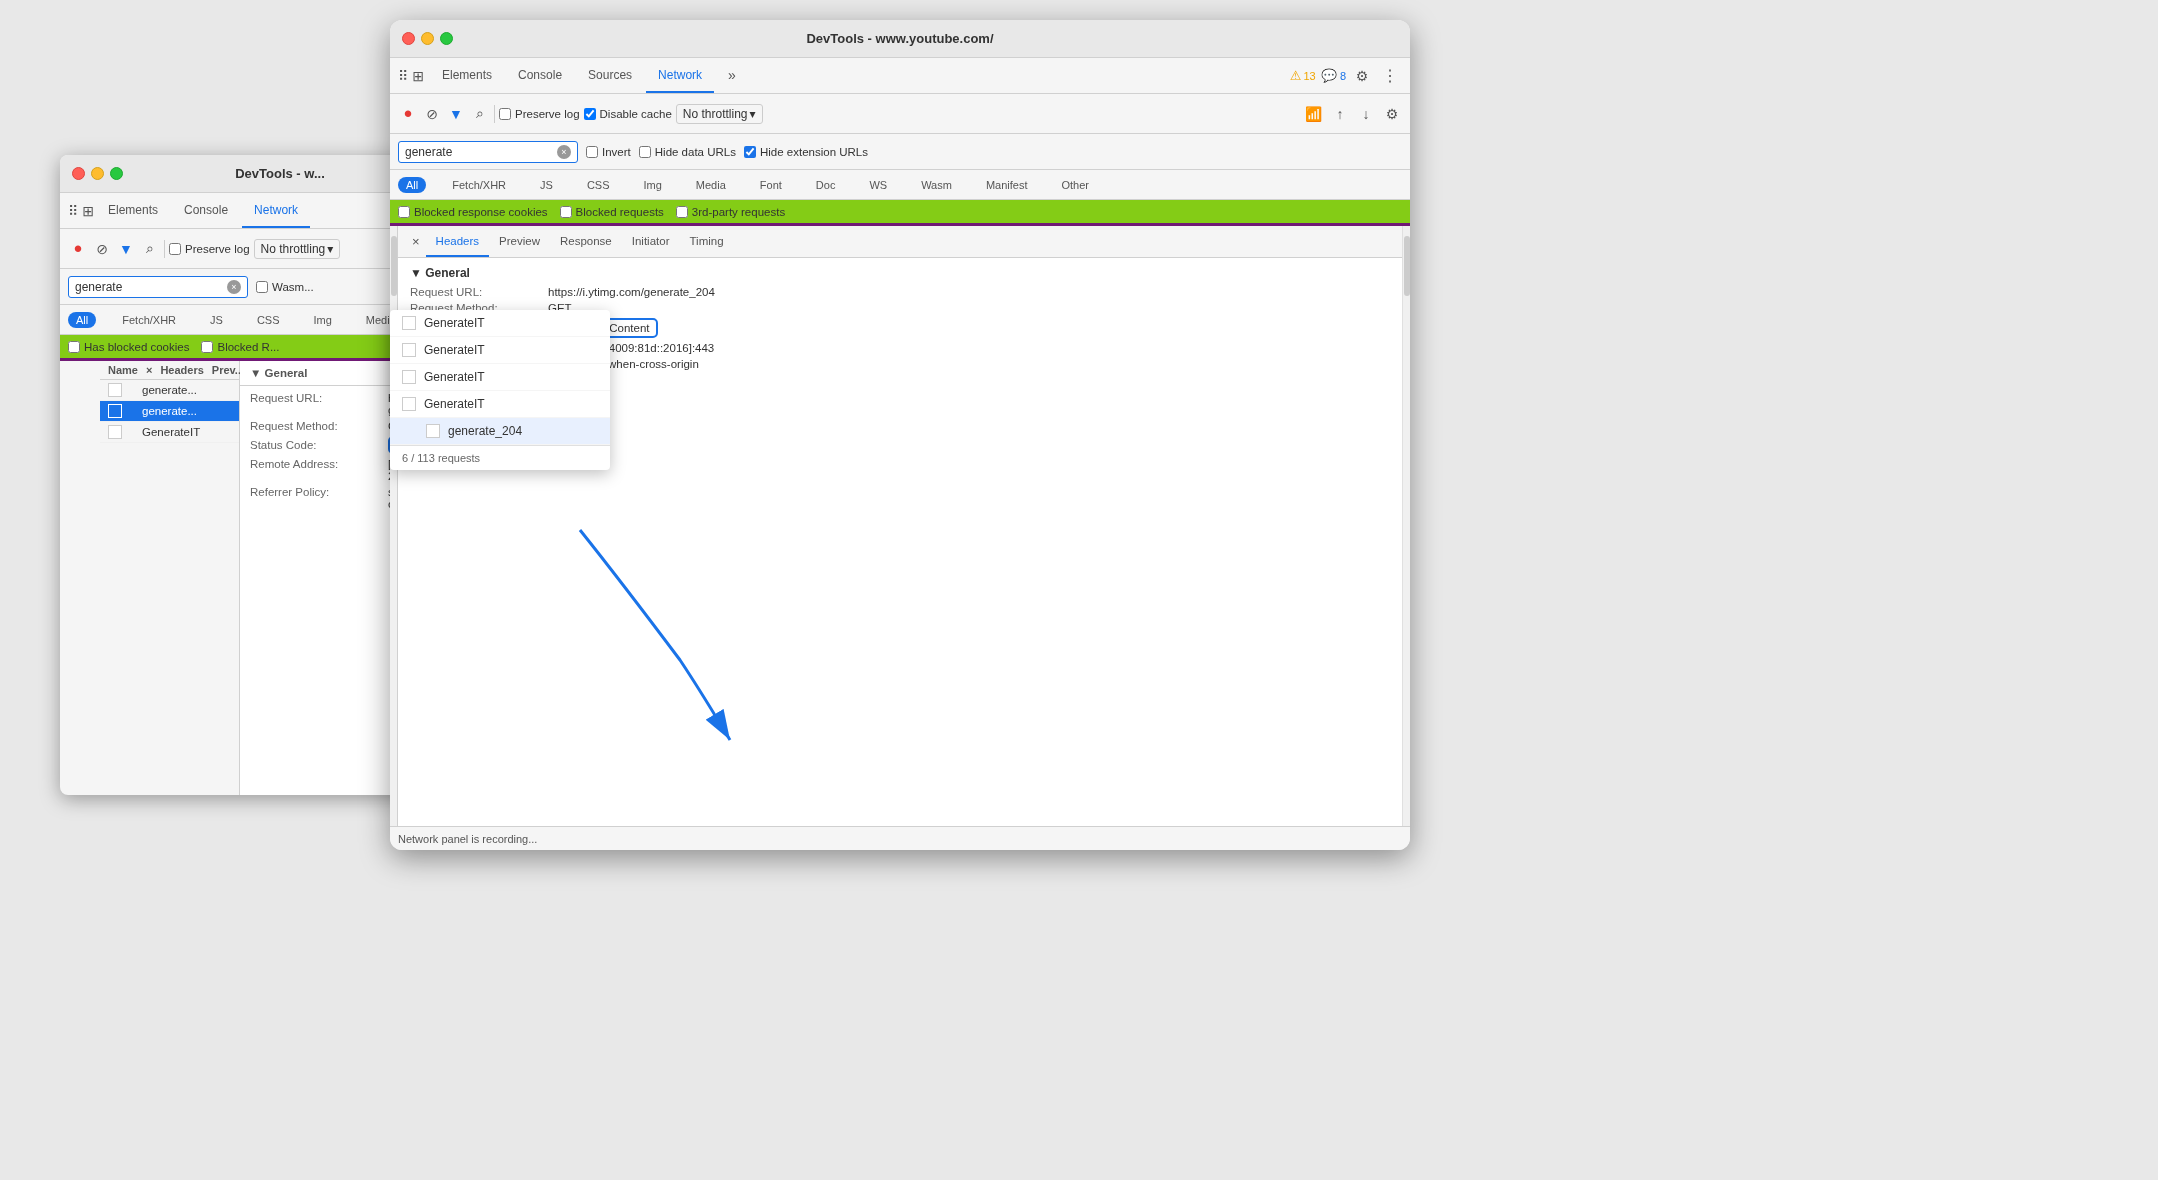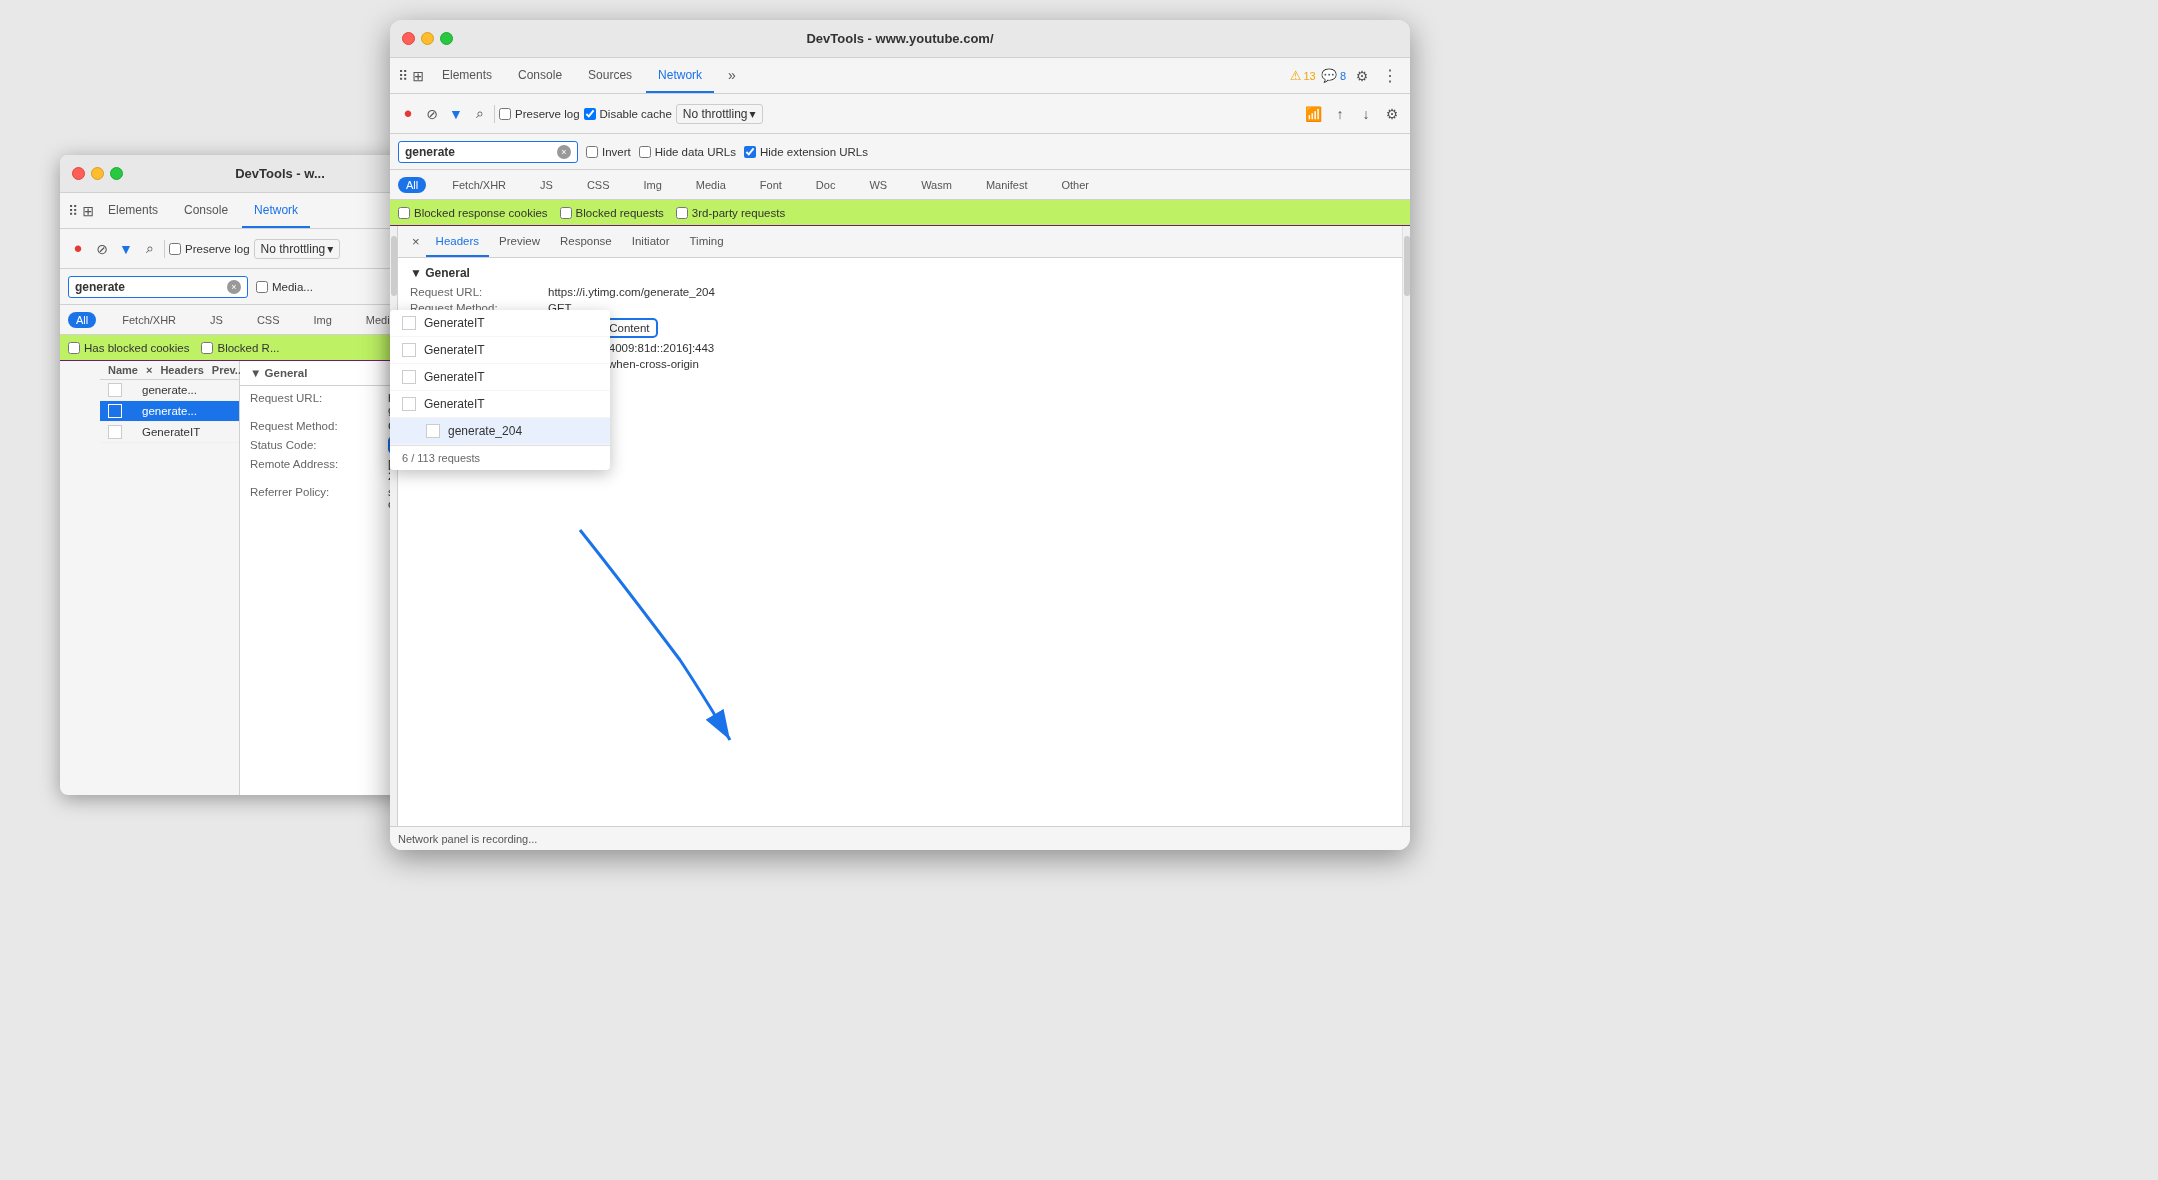--- a/index.html
+++ b/index.html
@@ -182,21 +182,20 @@
       align-items: center;
       background: white;
       color: #333;
       position: relative;
     }
 
     .search-input-text {
       flex: 1;
       font-size: 12px;
       color: #333;
-      font-weight: bold;
     }
 
     .search-clear {
       width: 14px;
       height: 14px;
       background: #999;
       border-radius: 50%;
       display: flex;
       align-items: center;
       justify-content: center;
@@ -227,22 +226,22 @@
     .filter-tab.active {
       background: #1a73e8;
       color: white;
     }
 
     
     .blocked-row {
       display: flex;
       align-items: center;
       padding: 2px 8px;
-      border-bottom: 1px solid #701a75;
-      background: #bef264;
+      border-bottom: 3px solid #701a75;
+      background: #84cc16;
       gap: 12px;
       height: 26px;
     }
 
     .network-item {
       display: flex;
       align-items: center;
       padding: 3px 8px;
       font-size: 11.5px;
       color: #333;
@@ -511,21 +510,21 @@
     </div>
   </div>
 
   <div class="search-bar">
     <div class="search-input">
       <span class="search-input-text">generate</span>
       <span class="search-clear">×</span>
     </div>
     <div class="checkbox-label">
       <input type="checkbox" style="">
-      <span>Media...</span>
+      <span>Wasm...</span>
     </div>
   </div>
 
   <div class="filter-tabs">
     <div class="filter-tab active">All</div>
     <div class="filter-tab">Fetch/XHR</div>
     <div class="filter-tab">JS</div>
     <div class="filter-tab">CSS</div>
     <div class="filter-tab">Img</div>
     <div class="filter-tab">Media</div>

